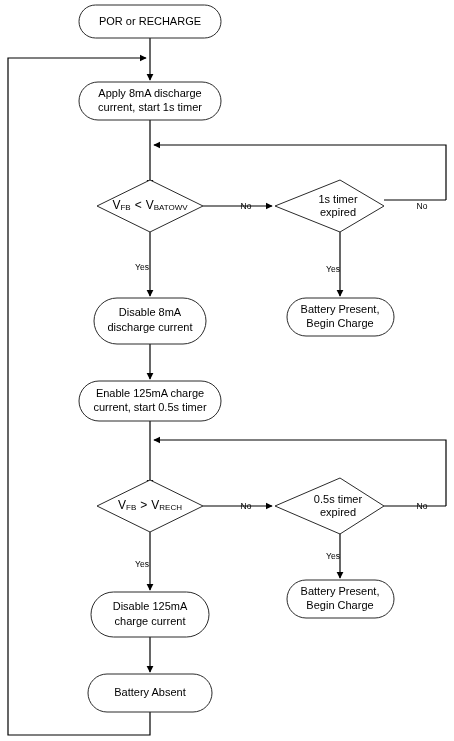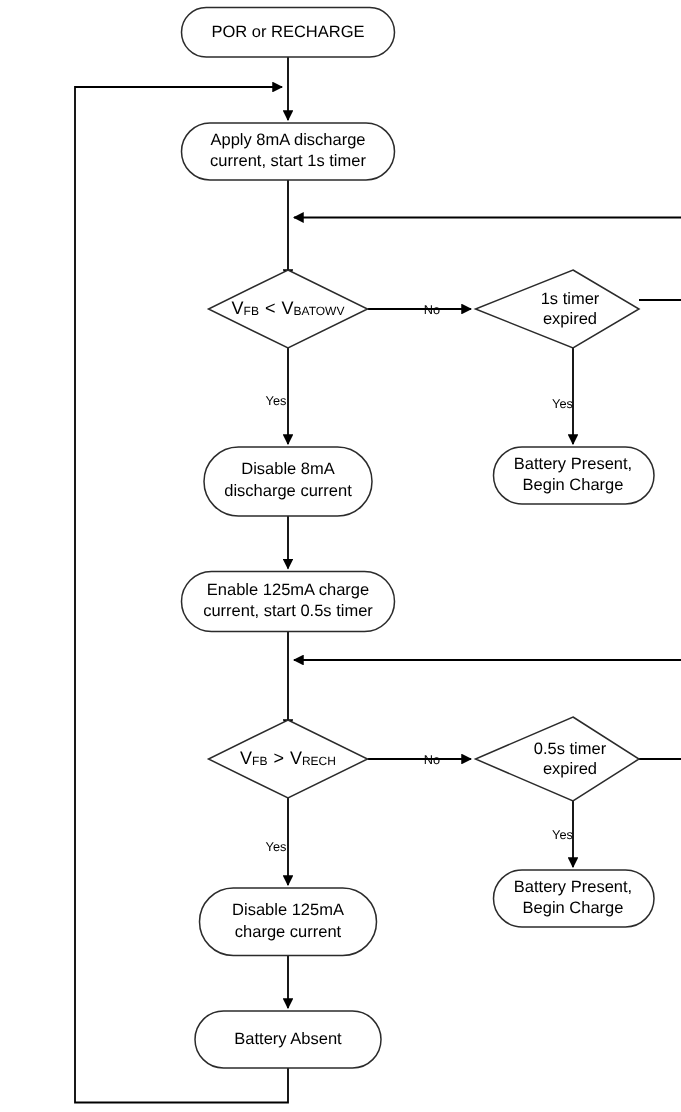--- a/index.html
+++ b/index.html
@@ -10,21 +10,20 @@
   body {
     width: 454px;
     height: 741px;
     font-family: "Liberation Sans", sans-serif;
     overflow: hidden;
   }
   #flow-root {
     position: relative;
     width: 367px;
     height: 741px;
-    margin-left: 42px;
   }
   svg#flowchart {
     display: block;
     width: 454px;
     height: 741px;
   }
   .shape-stroke {
     fill: #ffffff;
     stroke: #2b2b2b;
     stroke-width: 1;

